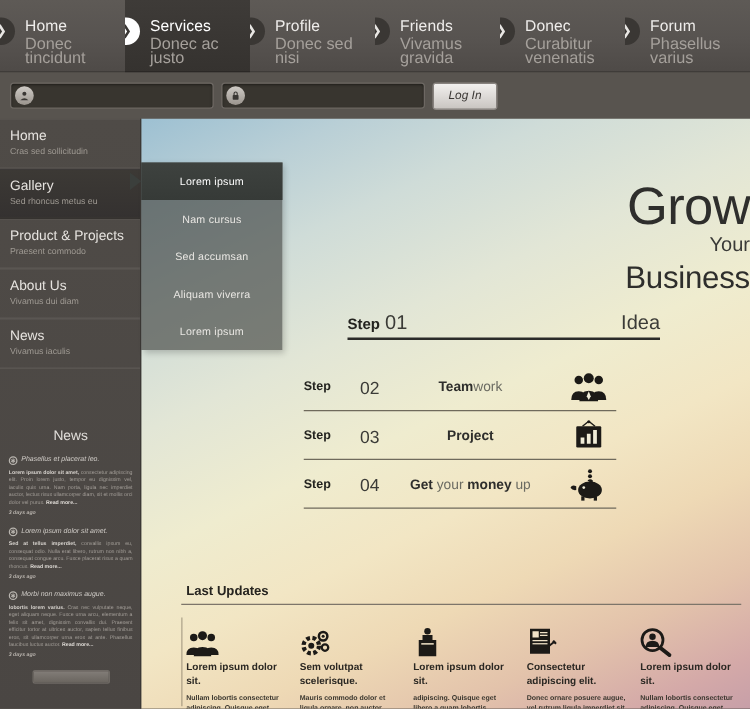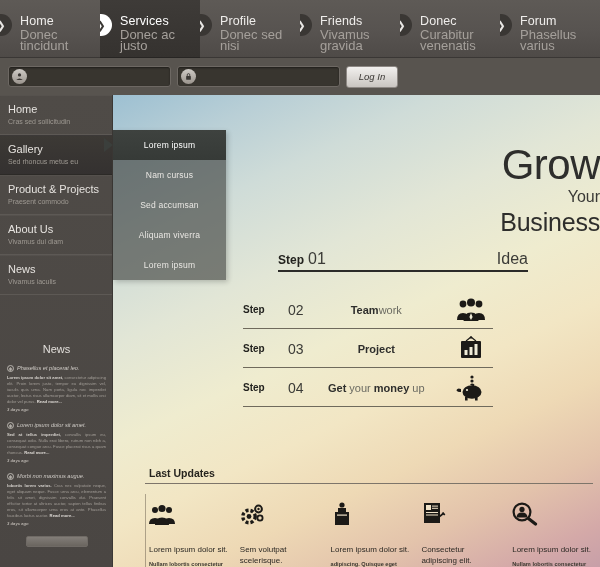--- a/index.html
+++ b/index.html
@@ -134,21 +134,21 @@
   .updates {
     position: absolute; left: 32px; top: 372px; width: 448px;
   }
   .updates-head {
     font-size: 10.5px; font-weight: bold; color: #26241f;
     border-bottom: 1px solid #7d756a; padding-bottom: 4px; padding-left: 4px;
   }
   .upgrid { display: flex; margin-top: 10px; gap: 6px; }
   .upcell { width: 88px; padding-left: 4px; }
   .upcell .uico { height: 32px; color: #1c1a17; display: flex; align-items: flex-end; }
-  .upcell .uti { font-size: 8px; font-weight: normal; color: #2b2823; line-height: 11px; margin-top: 18px; }
+  .upcell .uti { font-size: 8px; font-weight: bold; color: #2b2823; line-height: 11px; margin-top: 2px; }
   .upcell .ubd { font-size: 5.6px; font-weight: bold; color: #3b372f; line-height: 8px; margin-top: 5px; }
   .upleftline {
     position: absolute; left: 0; top: 0; bottom: 6px; width: 1px;
     background: rgba(90,80,66,.45);
   }
 
   
   .sidebar {
     position: absolute; left: 0; top: 95px; width: 113px; height: 472px;
     background: linear-gradient(180deg,#4f4b47 0%,#4a4643 100%);

